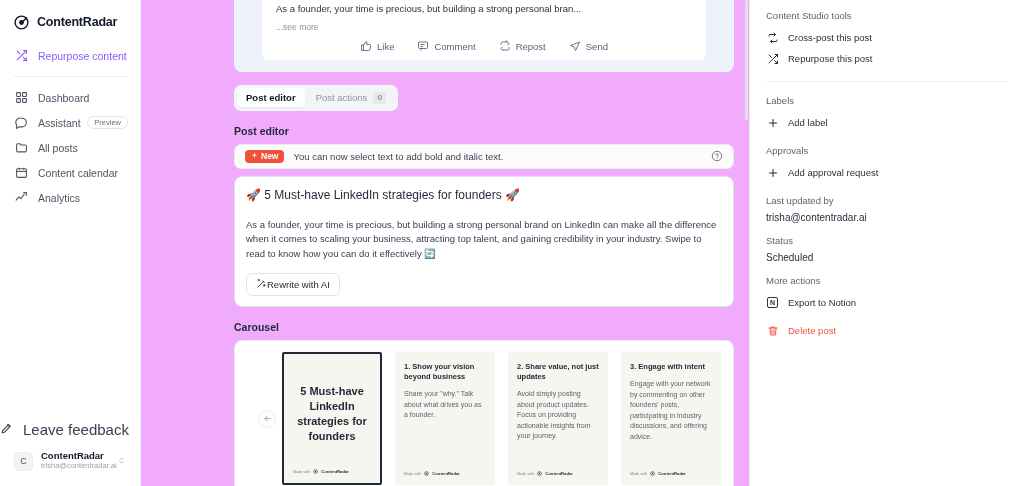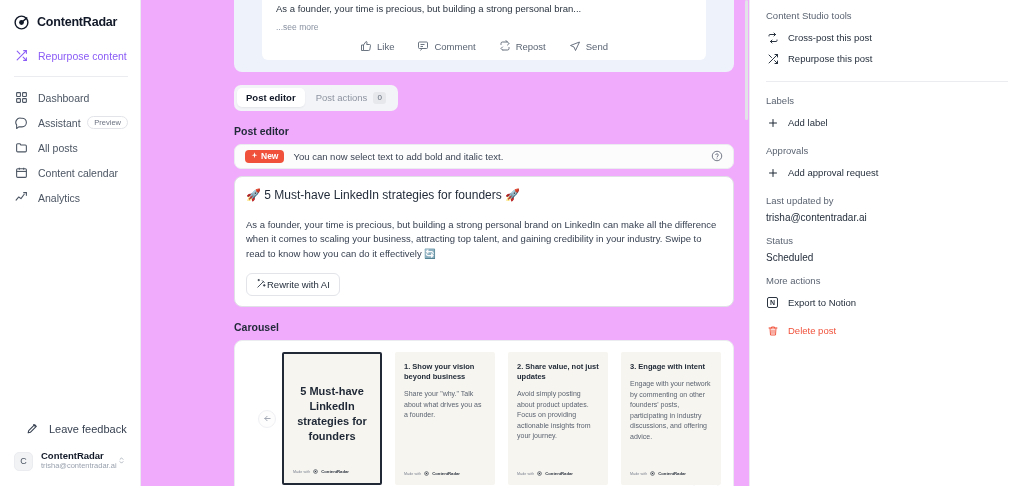--- a/index.html
+++ b/index.html
@@ -43,21 +43,21 @@
   .pill {
     position: absolute; right: 12px;
     font-size: 7.5px; color: #6b7280;
     border: 1px solid #e2e4e9; border-radius: 8px;
     padding: 1.5px 6px; background: #fff; line-height: 1;
   }
 
   .sidebar-spacer { flex: 1 1 auto; }
   .feedback {
     display: flex; align-items: center; gap: 10px;
-    height: 26px; padding-left: 26px; font-size: 11px; color: #374151;
+    height: 26px; padding-left: 0; font-size: 15px; color: #374151;
     cursor: pointer;
   }
   .account {
     display: flex; align-items: center; gap: 8px;
     margin: 4px 8px 10px 8px; padding: 5px 6px;
     border-radius: 6px; cursor: pointer; position: relative;
   }
   .avatar {
     width: 19px; height: 19px; flex: 0 0 19px;
     border-radius: 5px; background: #f2f3f5;

